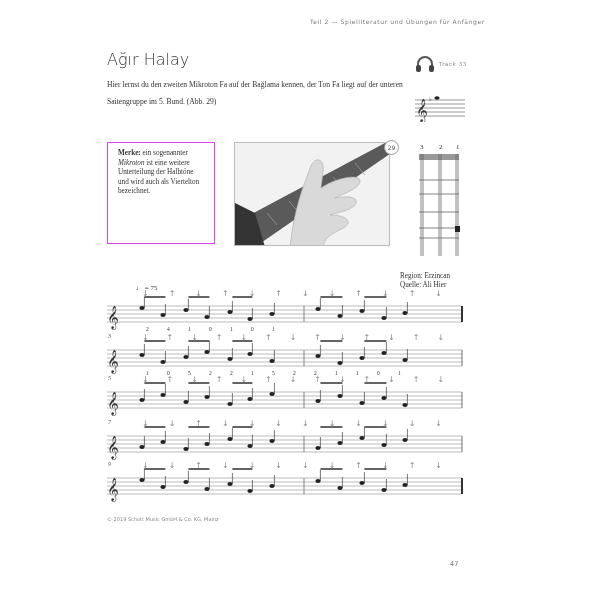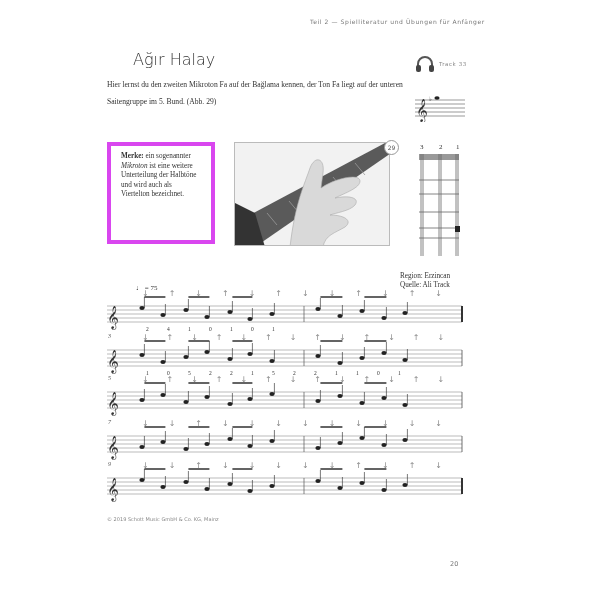--- a/index.html
+++ b/index.html
@@ -1,23 +1,23 @@
 <!DOCTYPE html>
 <html><head>
 <meta charset="utf-8">
 <style>
   html,body{margin:0;padding:0;background:#fff;}
   body{width:600px;height:600px;position:relative;overflow:hidden;font-family:"Liberation Serif",serif;color:#222;}
   .abs{position:absolute;}
   .header{left:310px;top:18px;font-family:"DejaVu Sans",sans-serif;font-size:6px;letter-spacing:0.6px;color:#777;}
-  .title{left:107px;top:50px;font-family:"DejaVu Sans",sans-serif;font-size:16px;font-weight:300;color:#333;margin-left:26px;}
+  .title{left:107px;top:50px;font-family:"DejaVu Sans",sans-serif;font-size:16px;font-weight:300;color:#333;}
   .intro{left:107px;top:76px;width:300px;font-size:7.6px;line-height:17px;color:#333;}
   .track{left:415px;top:55px;display:flex;align-items:center;gap:4px;}
   .track-label{font-family:"DejaVu Sans",sans-serif;font-size:5.5px;letter-spacing:0.6px;color:#888;}
-  .merke{left:107px;top:142px;width:108px;height:102px;border:4px solid #d946ef;box-sizing:border-box;padding:6px 10px;font-size:7.2px;line-height:9.6px;color:#333;}
+  .merke{left:107px;top:142px;width:108px;height:102px;border:1px solid #d946ef;box-sizing:border-box;padding:6px 10px;font-size:7.2px;line-height:9.6px;color:#333;}
   .photo{left:234px;top:142px;width:156px;height:104px;border:1px solid #bbb;background:#f4f4f4;overflow:hidden;box-sizing:border-box;}
   .figno{left:384px;top:140px;width:13px;height:13px;border:1px solid #999;border-radius:50%;background:#fff;font-family:"DejaVu Sans",sans-serif;font-size:6px;text-align:center;line-height:13px;color:#555;}
   .fret{left:412px;top:140px;}
   .region{left:400px;top:272px;font-size:7.2px;line-height:9px;text-align:left;width:68px;color:#333;}
   .tempo{left:136px;top:284px;font-size:7px;color:#333;}
   .footer{left:107px;top:516px;font-family:"DejaVu Sans",sans-serif;font-size:5px;color:#888;}
   .pageno{left:450px;top:560px;font-family:"DejaVu Sans",sans-serif;font-size:6.5px;color:#777;}
   .mnum{font-size:6px;font-style:italic;color:#555;}
   .fnum{font-size:5.5px;color:#333;}
 </style>
@@ -92,21 +92,21 @@
       <line x1="7" y1="54" x2="47" y2="54"></line>
     <line x1="7" y1="72" x2="47" y2="72"></line>
       <line x1="7" y1="88" x2="47" y2="88"></line>
     <line x1="7" y1="98" x2="47" y2="98"></line>
   </g>
   <rect x="43" y="86" width="5" height="6" fill="#222"></rect>
 </svg>
 
 <div class="abs region">
   <div>Region: Erzincan</div>
-  <div>Quelle: Ali Track</div>
+  <div>Quelle: Ali Hier</div>
 </div>
 
 <div class="abs tempo"><span>♩</span> <span>= 75</span></div>
 
 <div id="systems" class="abs" style="left:0;top:0">
     <svg width="600" height="44" style="position: absolute; left: 0px; top: 290px;">
       <line x1="107" y1="16" x2="462" y2="16" stroke="#777" stroke-width="0.5"></line>
       <line x1="107" y1="20" x2="462" y2="20" stroke="#777" stroke-width="0.5"></line>
       <line x1="107" y1="24" x2="462" y2="24" stroke="#777" stroke-width="0.5"></line>
       <line x1="107" y1="28" x2="462" y2="28" stroke="#777" stroke-width="0.5"></line>
@@ -382,13 +382,13 @@
       <text x="328.6666666666667" y="6" font-size="8" fill="#888" font-family="DejaVu Sans, sans-serif">↓</text>
       <text x="355.33333333333337" y="6" font-size="8" fill="#888" font-family="DejaVu Sans, sans-serif">↑</text>
       <text x="382" y="6" font-size="8" fill="#888" font-family="DejaVu Sans, sans-serif">↓</text>
       <text x="408.6666666666667" y="6" font-size="8" fill="#888" font-family="DejaVu Sans, sans-serif">↑</text>
       <text x="435.33333333333337" y="6" font-size="8" fill="#888" font-family="DejaVu Sans, sans-serif">↓</text>
     </svg>
     <div class="abs mnum" style="left: 108px; top: 461px;">9</div>
   </div>
 
 <div class="abs footer">© 2019 Schott Music GmbH &amp; Co. KG, Mainz</div>
-<div class="abs pageno">20</div>
+<div class="abs pageno">47</div>
 
 </body></html>

